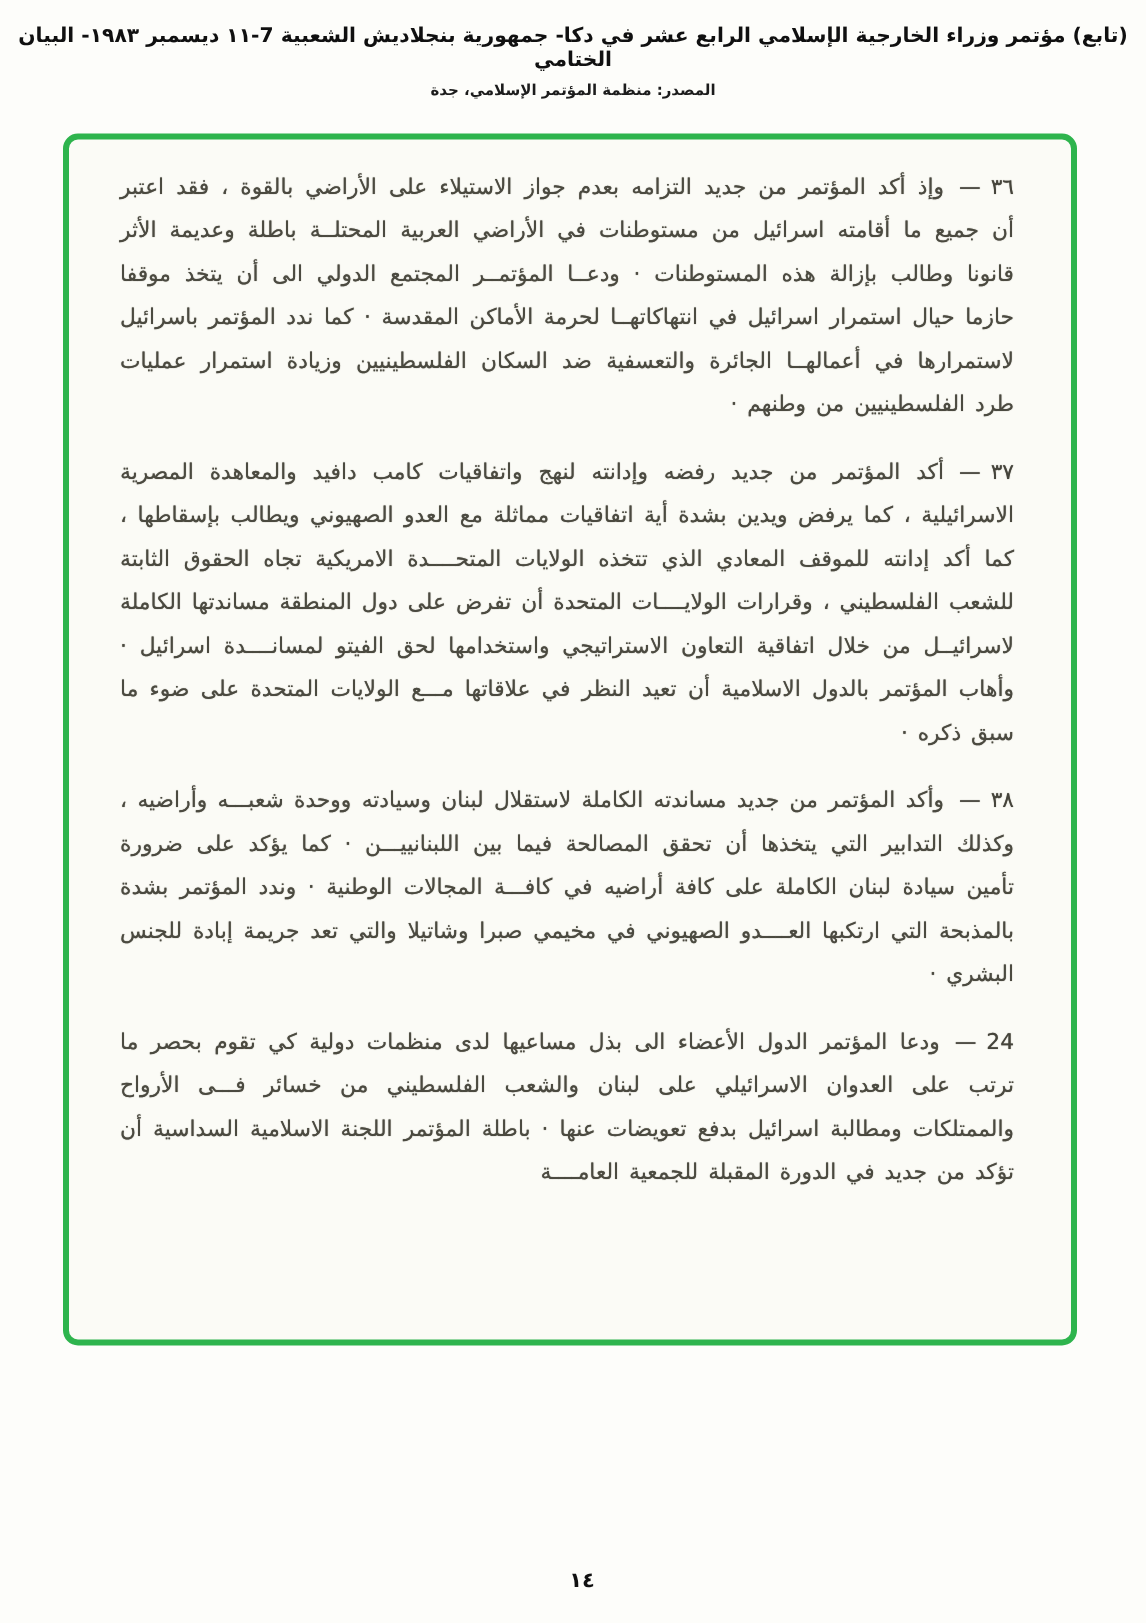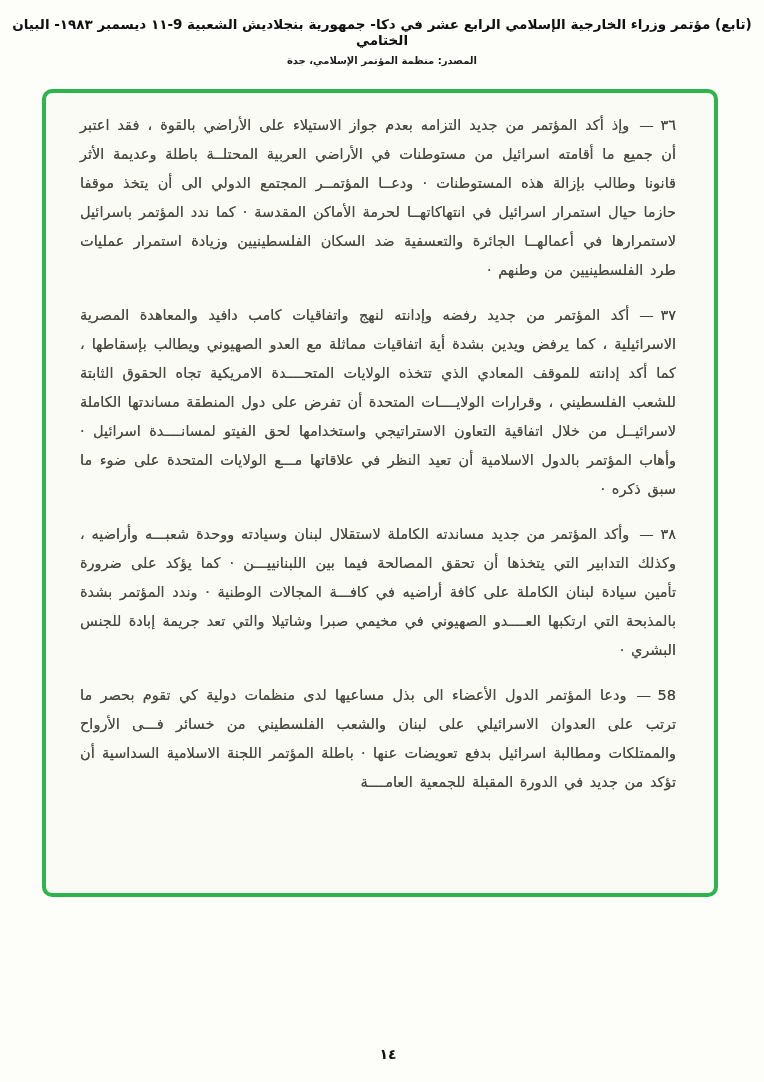--- a/index.html
+++ b/index.html
@@ -75,39 +75,39 @@
     font-weight: bold;
     color: #111;
   }
 </style>
 </head>
 <body>
 
 <div class="page">
 
   <div class="header">
-    <div class="header-title">(تابع) مؤتمر وزراء الخارجية الإسلامي الرابع عشر في دكا- جمهورية بنجلاديش الشعبية 9-١١ ديسمبر ١٩٨٣- البيان الختامي</div>
+    <div class="header-title">(تابع) مؤتمر وزراء الخارجية الإسلامي الرابع عشر في دكا- جمهورية بنجلاديش الشعبية 7-١١ ديسمبر ١٩٨٣- البيان الختامي</div>
     <div class="header-source">المصدر: منظمة المؤتمر الإسلامي، جدة</div>
   </div>
 
   <div class="doc-frame">
 
     <p class="para">
       <span class="para-number">٣٦ —</span><span>وإذ أكد المؤتمر من جديد التزامه بعدم جواز الاستيلاء على الأراضي بالقوة ، فقد اعتبر أن جميع ما أقامته اسرائيل من مستوطنات في الأراضي العربية المحتلــة باطلة وعديمة الأثر قانونا وطالب بإزالة هذه المستوطنات · ودعــا المؤتمــر المجتمع الدولي الى أن يتخذ موقفا حازما حيال استمرار اسرائيل في انتهاكاتهــا لحرمة الأماكن المقدسة · كما ندد المؤتمر باسرائيل لاستمرارها في أعمالهــا الجائرة والتعسفية ضد السكان الفلسطينيين وزيادة استمرار عمليات طرد الفلسطينيين من وطنهم ·</span>
     </p>
 
     <p class="para">
       <span class="para-number">٣٧ —</span><span>أكد المؤتمر من جديد رفضه وإدانته لنهج واتفاقيات كامب دافيد والمعاهدة المصرية الاسرائيلية ، كما يرفض ويدين بشدة أية اتفاقيات مماثلة مع العدو الصهيوني ويطالب بإسقاطها ، كما أكد إدانته للموقف المعادي الذي تتخذه الولايات المتحــــدة الامريكية تجاه الحقوق الثابتة للشعب الفلسطيني ، وقرارات الولايــــات المتحدة أن تفرض على دول المنطقة مساندتها الكاملة لاسرائيــل من خلال اتفاقية التعاون الاستراتيجي واستخدامها لحق الفيتو لمسانــــدة اسرائيل · وأهاب المؤتمر بالدول الاسلامية أن تعيد النظر في علاقاتها مـــع الولايات المتحدة على ضوء ما سبق ذكره ·</span>
     </p>
 
     <p class="para">
       <span class="para-number">٣٨ —</span><span>وأكد المؤتمر من جديد مساندته الكاملة لاستقلال لبنان وسيادته ووحدة شعبـــه وأراضيه ، وكذلك التدابير التي يتخذها أن تحقق المصالحة فيما بين اللبنانييـــن · كما يؤكد على ضرورة تأمين سيادة لبنان الكاملة على كافة أراضيه في كافـــة المجالات الوطنية · وندد المؤتمر بشدة بالمذبحة التي ارتكبها العــــدو الصهيوني في مخيمي صبرا وشاتيلا والتي تعد جريمة إبادة للجنس البشري ·</span>
     </p>
 
     <p class="para">
-      <span class="para-number">58 —</span><span>ودعا المؤتمر الدول الأعضاء الى بذل مساعيها لدى منظمات دولية كي تقوم بحصر ما ترتب على العدوان الاسرائيلي على لبنان والشعب الفلسطيني من خسائر فـــى الأرواح والممتلكات ومطالبة اسرائيل بدفع تعويضات عنها · باطلة المؤتمر اللجنة الاسلامية السداسية أن تؤكد من جديد في الدورة المقبلة للجمعية العامــــة</span>
+      <span class="para-number">24 —</span><span>ودعا المؤتمر الدول الأعضاء الى بذل مساعيها لدى منظمات دولية كي تقوم بحصر ما ترتب على العدوان الاسرائيلي على لبنان والشعب الفلسطيني من خسائر فـــى الأرواح والممتلكات ومطالبة اسرائيل بدفع تعويضات عنها · باطلة المؤتمر اللجنة الاسلامية السداسية أن تؤكد من جديد في الدورة المقبلة للجمعية العامــــة</span>
     </p>
 
   </div>
 
   <div class="page-number">١٤</div>
 
 </div>
 
 </body></html>

